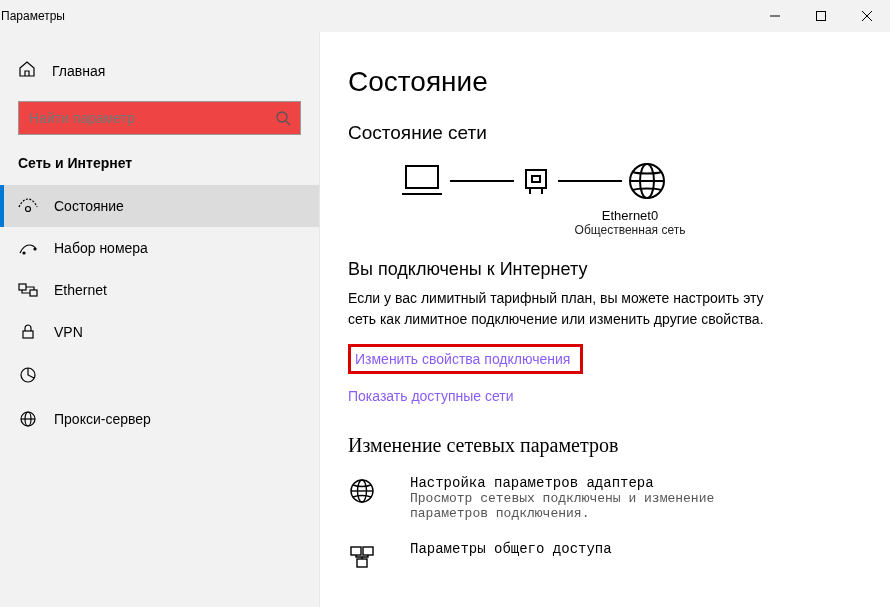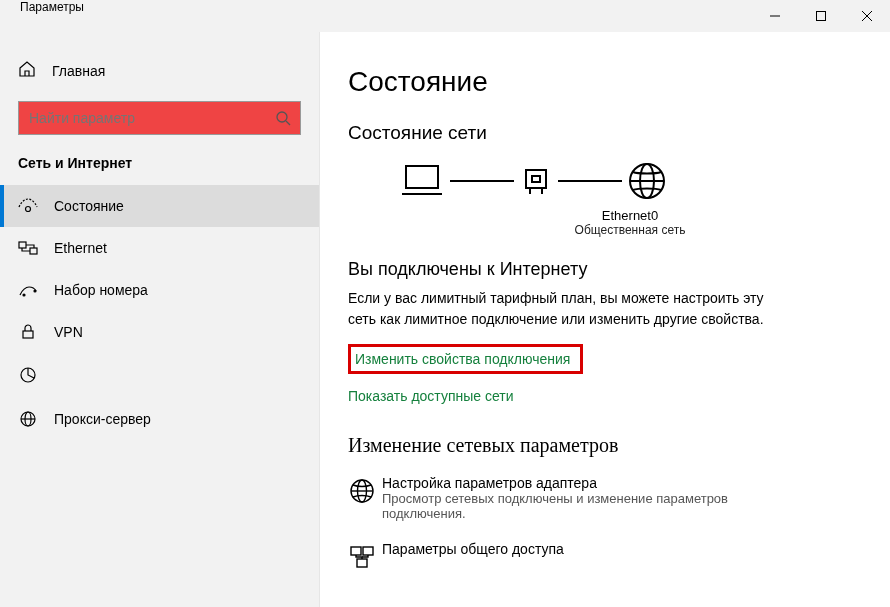--- a/index.html
+++ b/index.html
@@ -7,22 +7,22 @@
     font-family: "Segoe UI", Tahoma, sans-serif;
     font-size: 14px;
     color: #000;
     background: #fff;
     width: 890px;
     height: 607px;
     overflow: hidden;
   }
   .window { display: flex; flex-direction: column; height: 100%; }
   .titlebar {
-    display: flex; justify-content: space-between;
-    height: 32px; padding-left: 20px;
+    display: flex; align-items: center; justify-content: space-between;
+    height: 32px; padding-left: 1px;
     background: #f2f2f2;
     font-size: 12px;
   }
   .titlebar .controls { display: flex; }
   .titlebar .ctrl {
     width: 46px; height: 32px; display: flex; align-items: center; justify-content: center;
     cursor: default;
   }
   .titlebar .ctrl svg { display: block; }
   .body { display: flex; flex: 1; overflow: hidden; }
@@ -68,24 +68,24 @@
   }
   .page-title { font-size: 28px; font-weight: 400; margin-bottom: 24px; }
   .subhead { font-size: 19px; font-weight: 400; margin-bottom: 16px; margin-top: 18px; }
   .netdiag { display:flex; align-items:center; gap: 0; margin-bottom: 6px; }
   .netdiag .node { display:flex; flex-direction:column; align-items:center; }
   .netdiag .line { width: 64px; border-top: 2px solid #000; margin: 0 4px; }
   .netlabel { text-align:center; font-size:13px; }
   .netlabel2 { text-align:center; font-size:12px; color:#222; margin-bottom: 22px; }
   .subhead2 { font-size: 18px; font-weight: 400; margin-bottom: 8px; }
   .para { font-size: 14px; color:#000; line-height: 1.5; margin-bottom: 14px; max-width: 430px; }
-  .link { color: #15803d; font-size: 14px; cursor:pointer; display:inline-block; margin-bottom: 14px; }
+  .link { color: #8b5cf6; font-size: 14px; cursor:pointer; display:inline-block; margin-bottom: 14px; }
   .link.boxed { border: 3px solid #d80000; padding: 4px 10px 4px 4px; margin-bottom: 14px; }
   .subhead3 { font-size: 20px; font-weight: 400; margin: 16px 0 18px 0; font-family: Liberation Serif, serif; }
-  .option { display:flex; gap: 4px; margin-bottom: 20px; align-items:flex-start; }
+  .option { display:flex; gap: 32px; margin-bottom: 20px; align-items:flex-start;font-family:Liberation Mono, monospace; }
   .option .oicon { width: 30px; padding-top:2px; }
   .option .otitle { font-size: 14px; }
   .option .odesc { font-size: 13px; color:#555; max-width: 380px; }
   .center-wrap { margin-left: 50px; }
 </style>
 </head>
 <body>
 
 <div class="window">
   <div class="titlebar">
@@ -139,39 +139,39 @@
           <svg width="20" height="16" viewBox="0 0 20 16" fill="none" stroke="#000" stroke-width="1.2">
             <path d="M1 9 C3 4 7 1 10 1 C13 1 17 4 19 9" stroke-dasharray="2 1.5"></path>
             <circle cx="10" cy="11" r="2.5"></circle>
           </svg>
         </span>
         <span>Состояние</span>
       </div>
 
       <div class="nav-item">
         <span class="icon">
+          <svg width="20" height="16" viewBox="0 0 20 16" fill="none" stroke="#000" stroke-width="1.2">
+            <path d="M2 13 C4 8 8 5 11 5 C14 5 17 7 18 9"></path>
+            <circle cx="6" cy="13" r="1" fill="#000"></circle>
+              <circle cx="17" cy="9" r="1" fill="#000"></circle>
+          </svg>
+        </span>
+        <span>Набор номера</span>
+      </div>
+
+      <div class="nav-item">
+        <span class="icon">
           <svg width="20" height="14" viewBox="0 0 20 14" fill="none" stroke="#000" stroke-width="1.2">
             <rect x="1" y="1" width="7" height="6"></rect>
               <rect x="12" y="7" width="7" height="6"></rect>
             <path d="M4 7 L4 10 L12 10"></path>
               <path d="M16 7 L16 4 L8 4"></path>
           </svg>
         </span>
         <span>Ethernet</span>
-      </div>
-
-      <div class="nav-item">
-        <span class="icon">
-          <svg width="20" height="16" viewBox="0 0 20 16" fill="none" stroke="#000" stroke-width="1.2">
-            <path d="M2 13 C4 8 8 5 11 5 C14 5 17 7 18 9"></path>
-            <circle cx="6" cy="13" r="1" fill="#000"></circle>
-              <circle cx="17" cy="9" r="1" fill="#000"></circle>
-          </svg>
-        </span>
-        <span>Набор номера</span>
       </div>
 
       <div class="nav-item">
         <span class="icon">
           <svg width="20" height="16" viewBox="0 0 20 16" fill="none" stroke="#000" stroke-width="1.2">
             <rect x="5" y="7" width="10" height="7"></rect>
               <path d="M7 7 L7 4 C7 2 9 1 10 1 C11 1 13 2 13 4 L13 7"></path>
           </svg>
         </span>
         <span>VPN</span>

